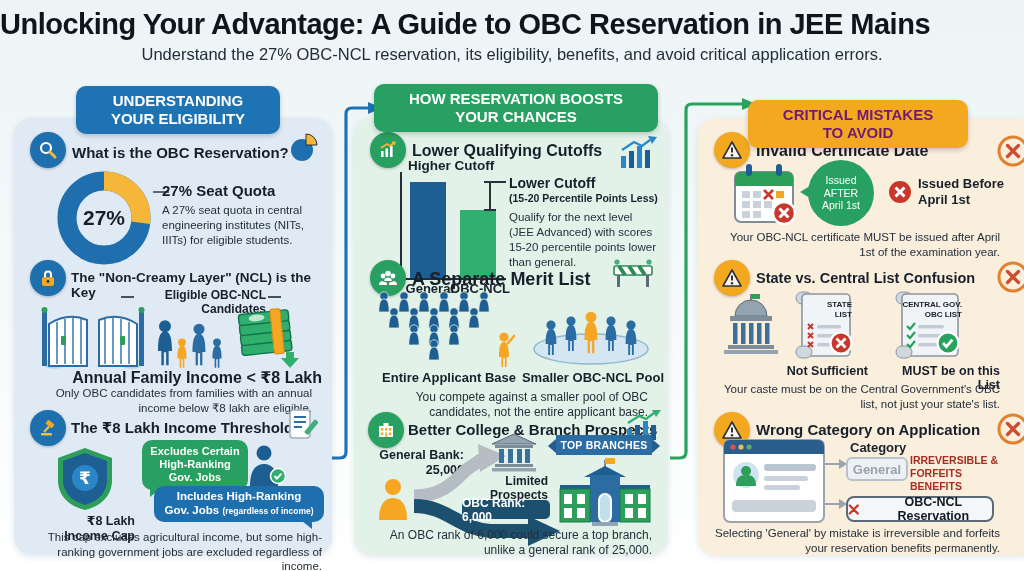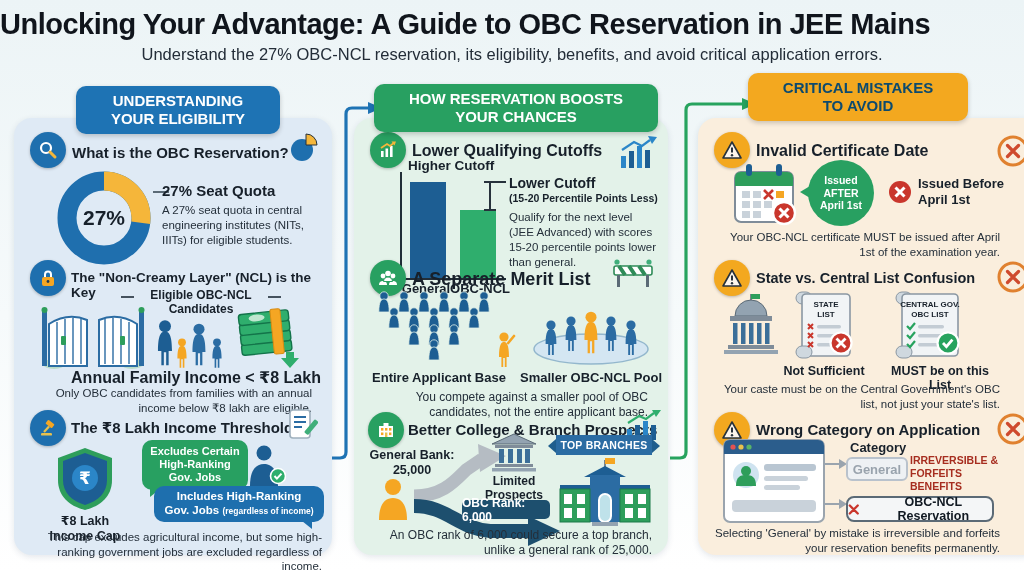--- a/index.html
+++ b/index.html
@@ -11,40 +11,40 @@
   .title{top:8px;left:0;width:100%;font-size:29px;font-weight:800;letter-spacing:-.5px;color:#10151c}
   .subtitle{top:45px;left:0;width:100%;text-align:center;font-size:16.5px;color:#232d38}
   .panel{top:118px;height:437px;border-radius:18px;box-shadow:0 2px 6px rgba(30,60,90,.12)}
   #p1{left:14px;width:318px;background:#dfeaf5}
   #p2{left:354px;width:314px;background:#e3f2e9}
   #p3{left:698px;width:344px;background:#faeedd}
   .colhead{z-index:3;border-radius:10px;text-align:center;font-weight:800;font-size:15px;line-height:1.2;
            padding:6px 6px;white-space:pre-line;box-shadow:0 2px 5px rgba(0,0,0,.2)}
   #h1{left:76px;top:86px;width:192px;background:#1e73b4;color:#fff}
   #h2{left:374px;top:84px;width:272px;background:#28a061;color:#fff}
-  #h3{left:748px;top:73px;width:208px;background:#f3a81f;color:#0c4a6e}
+  #h3{left:748px;top:100px;width:208px;background:#f3a81f;color:#701a75}
   .sec-icon{width:36px;height:36px;border-radius:50%;display:flex;align-items:center;justify-content:center;box-shadow:0 1px 3px rgba(0,0,0,.25)}
   .b{background:#1e6fae}.g{background:#28a061}.o{background:#f3a81f}
   .sec-title{font-weight:800;color:#17202a}
   .caption{text-align:right;font-size:11.5px;line-height:1.28;color:#242f3a}
-  .boldlab{font-weight:800;color:#17202a;text-align:center}
+  .boldlab{font-weight:800;color:#17202a;text-align:right}
   .bubble{border-radius:10px;color:#fff;font-weight:800;text-align:center;line-height:1.2}
   .bubble.green{background:#28a061}.bubble.blue{background:#1e6fae}
   .bubble.green::after{content:"";position:absolute;left:8px;bottom:-7px;border-style:solid;
       border-width:8px 10px 0 0;border-color:#28a061 transparent transparent transparent}
   .bubble.blue::after{content:"";position:absolute;right:12px;bottom:-7px;border-style:solid;
       border-width:0 10px 8px 0;border-color:transparent #1e6fae transparent transparent}
   .tagline::before,.tagline::after{content:"";position:absolute;top:7px;width:13px;height:2px;background:#45525e}
   .tagline::before{left:-15px}.tagline::after{right:-15px}
   .donut-center{display:flex;align-items:center;justify-content:center;font-weight:800;font-size:21px;color:#17202a}
   .chip{border-radius:6px;text-align:center;font-weight:800;display:flex;align-items:center;justify-content:center}
   .banner{background:#2b6ca3;color:#fff;font-weight:800;font-size:10.5px;display:flex;align-items:center;justify-content:center;letter-spacing:.3px}
   .banner::before{content:"";position:absolute;left:-8px;top:4px;border-style:solid;border-width:7px 8px 7px 0;border-color:transparent #1f5e8d transparent transparent}
   .banner::after{content:"";position:absolute;right:-8px;top:4px;border-style:solid;border-width:7px 0 7px 8px;border-color:transparent transparent transparent #1f5e8d}
-  .gbubble{border-radius:50%;background:#28a061;color:#fff;font-weight:700;font-size:10.5px;line-height:1.2;
+  .gbubble{border-radius:50%;background:#28a061;color:#fff;font-weight:400;font-size:10.5px;line-height:1.2;
            display:flex;align-items:center;justify-content:center;text-align:center}
   .gbubble::before{content:"";position:absolute;left:-8px;top:26px;border-style:solid;border-width:6px 10px 6px 0;border-color:transparent #28a061 transparent transparent}
   .pill{background:#1d4f6e;color:#fff;font-weight:800;font-size:12px;border-radius:5px;display:flex;align-items:center;justify-content:center}
 </style>
 </head>
 <body>
 
 <div class="abs title">Unlocking Your Advantage: A Guide to OBC Reservation in JEE Mains</div>
 <div class="abs subtitle">Understand the 27% OBC-NCL reservation, its eligibility, benefits, and avoid critical application errors.</div>
 

